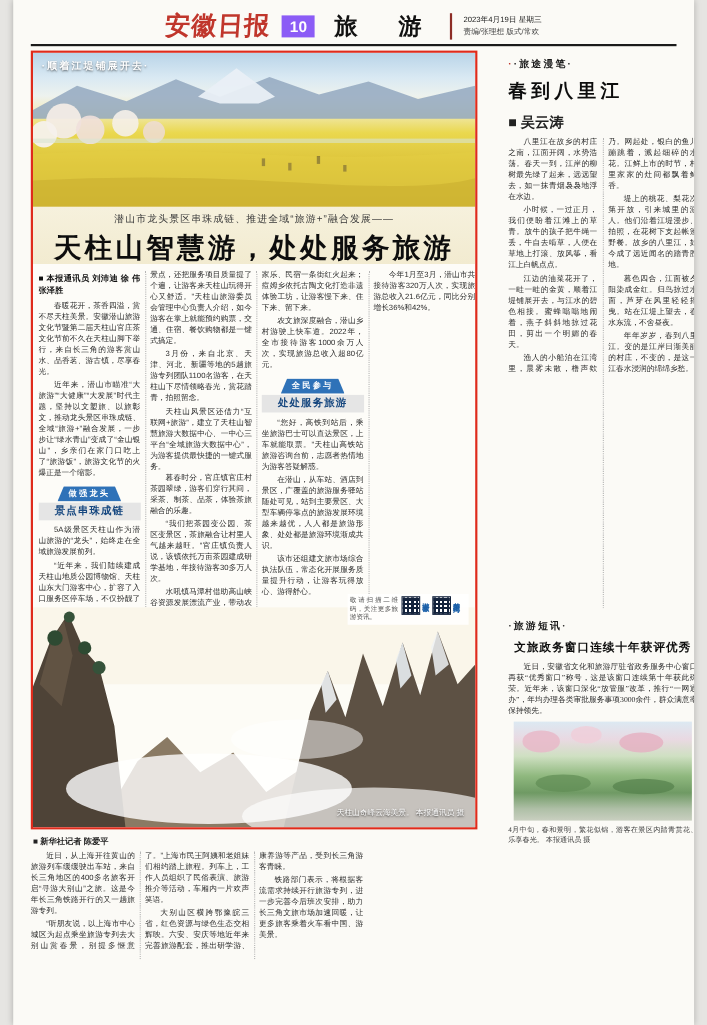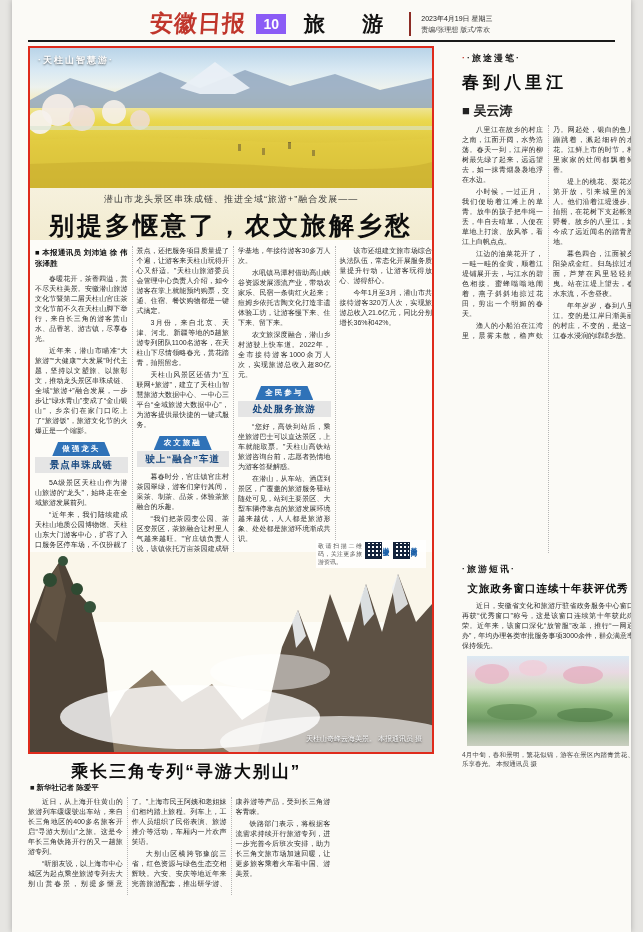--- a/index.html
+++ b/index.html
@@ -45,21 +45,21 @@
   .photo-caption { position:absolute; right:10px; bottom:8px; color:#fff; font-size:7px; text-shadow:0 1px 2px rgba(0,0,0,.8); z-index:4; }
 
   
   .sidebar { position:absolute; left:450px; top:52px; width:172px; }
   .col-label { font-size:9px; font-weight:900; color:#1a1a1a; letter-spacing:2px; margin-bottom:6px; }
   .col-label .rd { color:#c0362c; }
   .essay-title { text-align:left; font-size:17px; font-weight:900; letter-spacing:4px; color:#0d0d0d; margin-bottom:8px; }
   .essay-author { font-size:13px; font-weight:700; color:#222; margin-bottom:5px; }
   .essay-body { width:172px; height:428px; column-count:2; column-gap:10px; column-rule:1px dotted #b5b5b5; font-size:7px; line-height:10px; text-align:justify; color:#2b2b2b; overflow:hidden; }
 
-  .brief { margin-top:10px; }
+  .brief { margin-top:10px;font-family:Liberation Serif, serif; }
   .brief-head { text-align:center; font-size:10.5px; font-weight:900; letter-spacing:1px; color:#0d0d0d; margin:4px 0 5px 0; }
   .brief-body { font-size:7px; line-height:10px; text-align:justify; color:#2b2b2b; margin-bottom:5px; }
   .brief-photo { width:162px; height:90px; margin:0 auto; position:relative; overflow:hidden;
      background:linear-gradient(180deg,#dce9f2 0%,#e9d9e2 18%,#cfe0c2 35%,#8fb87e 55%,#6f9a64 72%,#aebfa6 88%,#c9cfc0 100%); }
   .blossom { position:absolute; border-radius:50%; }
   .brief-caption { font-size:6.5px; line-height:9px; color:#444; text-align:justify; margin-top:4px; }
 
   
   .train { position:absolute; left:16px; top:760px; width:406px; }
   .train-head { text-align:center; font-size:17px; font-weight:900; letter-spacing:2px; color:#0d0d0d; width:78%; }
@@ -95,50 +95,46 @@
         <circle cx="110" cy="72" r="10" fill="#eddcd6" opacity="0.85"></circle>
         <circle cx="10" cy="74" r="12" fill="#f6f1ec" opacity="0.95"></circle>
         <rect x="0" y="78" width="402" height="4" fill="#d8e4d2" opacity="0.6"></rect>
         <rect x="208" y="96" width="3" height="7" fill="#4a3b2a"></rect>
         <rect x="232" y="100" width="3" height="7" fill="#533f2c"></rect>
         <rect x="258" y="94" width="3" height="7" fill="#42352a"></rect>
         <rect x="282" y="102" width="3" height="6" fill="#4a3b2a"></rect>
         <path d="M0,92 Q100,86 200,92 T402,90 L402,140 L0,140 Z" fill="#e3cd44" opacity="0.55"></path>
         <path d="M0,116 Q120,110 240,118 T402,114 L402,140 L0,140 Z" fill="#c6a92b" opacity="0.5"></path>
       </svg>
-      <span class="kicker">·天柱山智慧游·</span>
+      <span class="kicker">·顺着江堤铺展开去·</span>
     </div>
 
     <div class="headarea">
       <div class="subtitle">潜山市龙头景区串珠成链、推进全域“旅游+”融合发展——</div>
-      <div class="headline">别提多惬意了，农文旅解乡愁</div>
+      <div class="headline">天柱山智慧游，处处服务旅游</div>
     </div>
 
     <div class="mainbody">
       <div class="byline-main">■ 本报通讯员 刘沛迪 徐 伟 张泽胜</div>
       <div>
           <p class="para">春暖花开，茶香四溢，赏不尽天柱美景。安徽潜山旅游文化节暨第二届天柱山官庄茶文化节前不久在天柱山脚下举行，来自长三角的游客赏山水、品香茗、游古镇，尽享春光。</p>
           <p class="para">近年来，潜山市瞄准“大旅游”“大健康”“大发展”时代主题，坚持以文塑旅、以旅彰文，推动龙头景区串珠成链、全域“旅游+”融合发展，一步步让“绿水青山”变成了“金山银山”，乡亲们在家门口吃上了“旅游饭”，旅游文化节的火爆正是一个缩影。</p>
         </div>
 
       <div class="sechead">
         <div class="sec-tag">做强龙头</div>
         <div class="sec-title">景点串珠成链</div>
       </div>
       <div>
           <p class="para">5A级景区天柱山作为潜山旅游的“龙头”，始终走在全域旅游发展前列。</p>
           <p class="para">“近年来，我们陆续建成天柱山地质公园博物馆、天柱山东大门游客中心，扩容了入口服务区停车场，不仅扮靓了景点，还把服务项目质量提了个遍，让游客来天柱山玩得开心又舒适。”天柱山旅游委员会管理中心负责人介绍，如今游客在掌上就能预约购票，交通、住宿、餐饮购物都是一键式搞定。</p>
           <p class="para">3月份，来自北京、天津、河北、新疆等地的5趟旅游专列团队1100名游客，在天柱山下尽情领略春光，赏花踏青，拍照留念。</p>
           <p class="para">天柱山风景区还借力“互联网+旅游”，建立了天柱山智慧旅游大数据中心、一中心三平台“全域旅游大数据中心”，为游客提供最快捷的一键式服务。</p>
         </div>
 
-      <div class="sechead">
-        <div class="sec-tag">农文旅融</div>
-        <div class="sec-title">驶上“融合”车道</div>
-      </div>
       <div>
           <p class="para">暮春时分，官庄镇官庄村茶园翠绿，游客们穿行其间，采茶、制茶、品茶，体验茶旅融合的乐趣。</p>
           <p class="para">“我们把茶园变公园、茶区变景区，茶旅融合让村里人气越来越旺。”官庄镇负责人说，该镇依托万亩茶园建成研学基地，年接待游客30多万人次。</p>
           <p class="para">水吼镇马潭村借助高山峡谷资源发展漂流产业，带动农家乐、民宿一条街红火起来；痘姆乡依托古陶文化打造非遗体验工坊，让游客慢下来、住下来、留下来。</p>
           <p class="para">农文旅深度融合，潜山乡村游驶上快车道。2022年，全市接待游客1000余万人次，实现旅游总收入超80亿元。</p>
         </div>
 
       <div class="sechead">
         <div class="sec-tag">全民参与</div>
         <div class="sec-title">处处服务旅游</div>
@@ -210,21 +206,20 @@
         <span class="blossom" style="left:52px;top:4px;width:28px;height:16px;background:#f0cdd8;opacity:.8;"></span>
         <span class="blossom" style="left:96px;top:10px;width:40px;height:18px;background:#e5afc0;opacity:.8;"></span>
         <span class="blossom" style="left:20px;top:48px;width:50px;height:16px;background:#5f8b54;opacity:.7;"></span>
         <span class="blossom" style="left:90px;top:52px;width:56px;height:14px;background:#54804b;opacity:.7;"></span>
       </div>
       <div class="brief-caption">4月中旬，春和景明，繁花似锦，游客在景区内踏青赏花、乐享春光。 本报通讯员 摄</div>
     </div>
   </div>
 
   <div class="train">
-    <div class="train-head">乘长三角专列“寻游大别山”</div>
     <div class="train-byline">■ 新华社记者 陈爱平</div>
     <div class="train-body">
         <p class="para">近日，从上海开往黄山的旅游列车缓缓驶出车站，来自长三角地区的400多名旅客开启“寻游大别山”之旅。这是今年长三角铁路开行的又一趟旅游专列。</p>
         <p class="para">“听朋友说，以上海市中心城区为起点乘坐旅游专列去大别山赏春景，别提多惬意了。”上海市民王阿姨和老姐妹们相约踏上旅程。列车上，工作人员组织了民俗表演、旅游推介等活动，车厢内一片欢声笑语。</p>
         <p class="para">大别山区横跨鄂豫皖三省，红色资源与绿色生态交相辉映。六安、安庆等地近年来完善旅游配套，推出研学游、康养游等产品，受到长三角游客青睐。</p>
         <p class="para">铁路部门表示，将根据客流需求持续开行旅游专列，进一步完善今后班次安排，助力长三角文旅市场加速回暖，让更多旅客乘着火车看中国、游美景。</p>
       </div>
   </div>
 
 </div>

